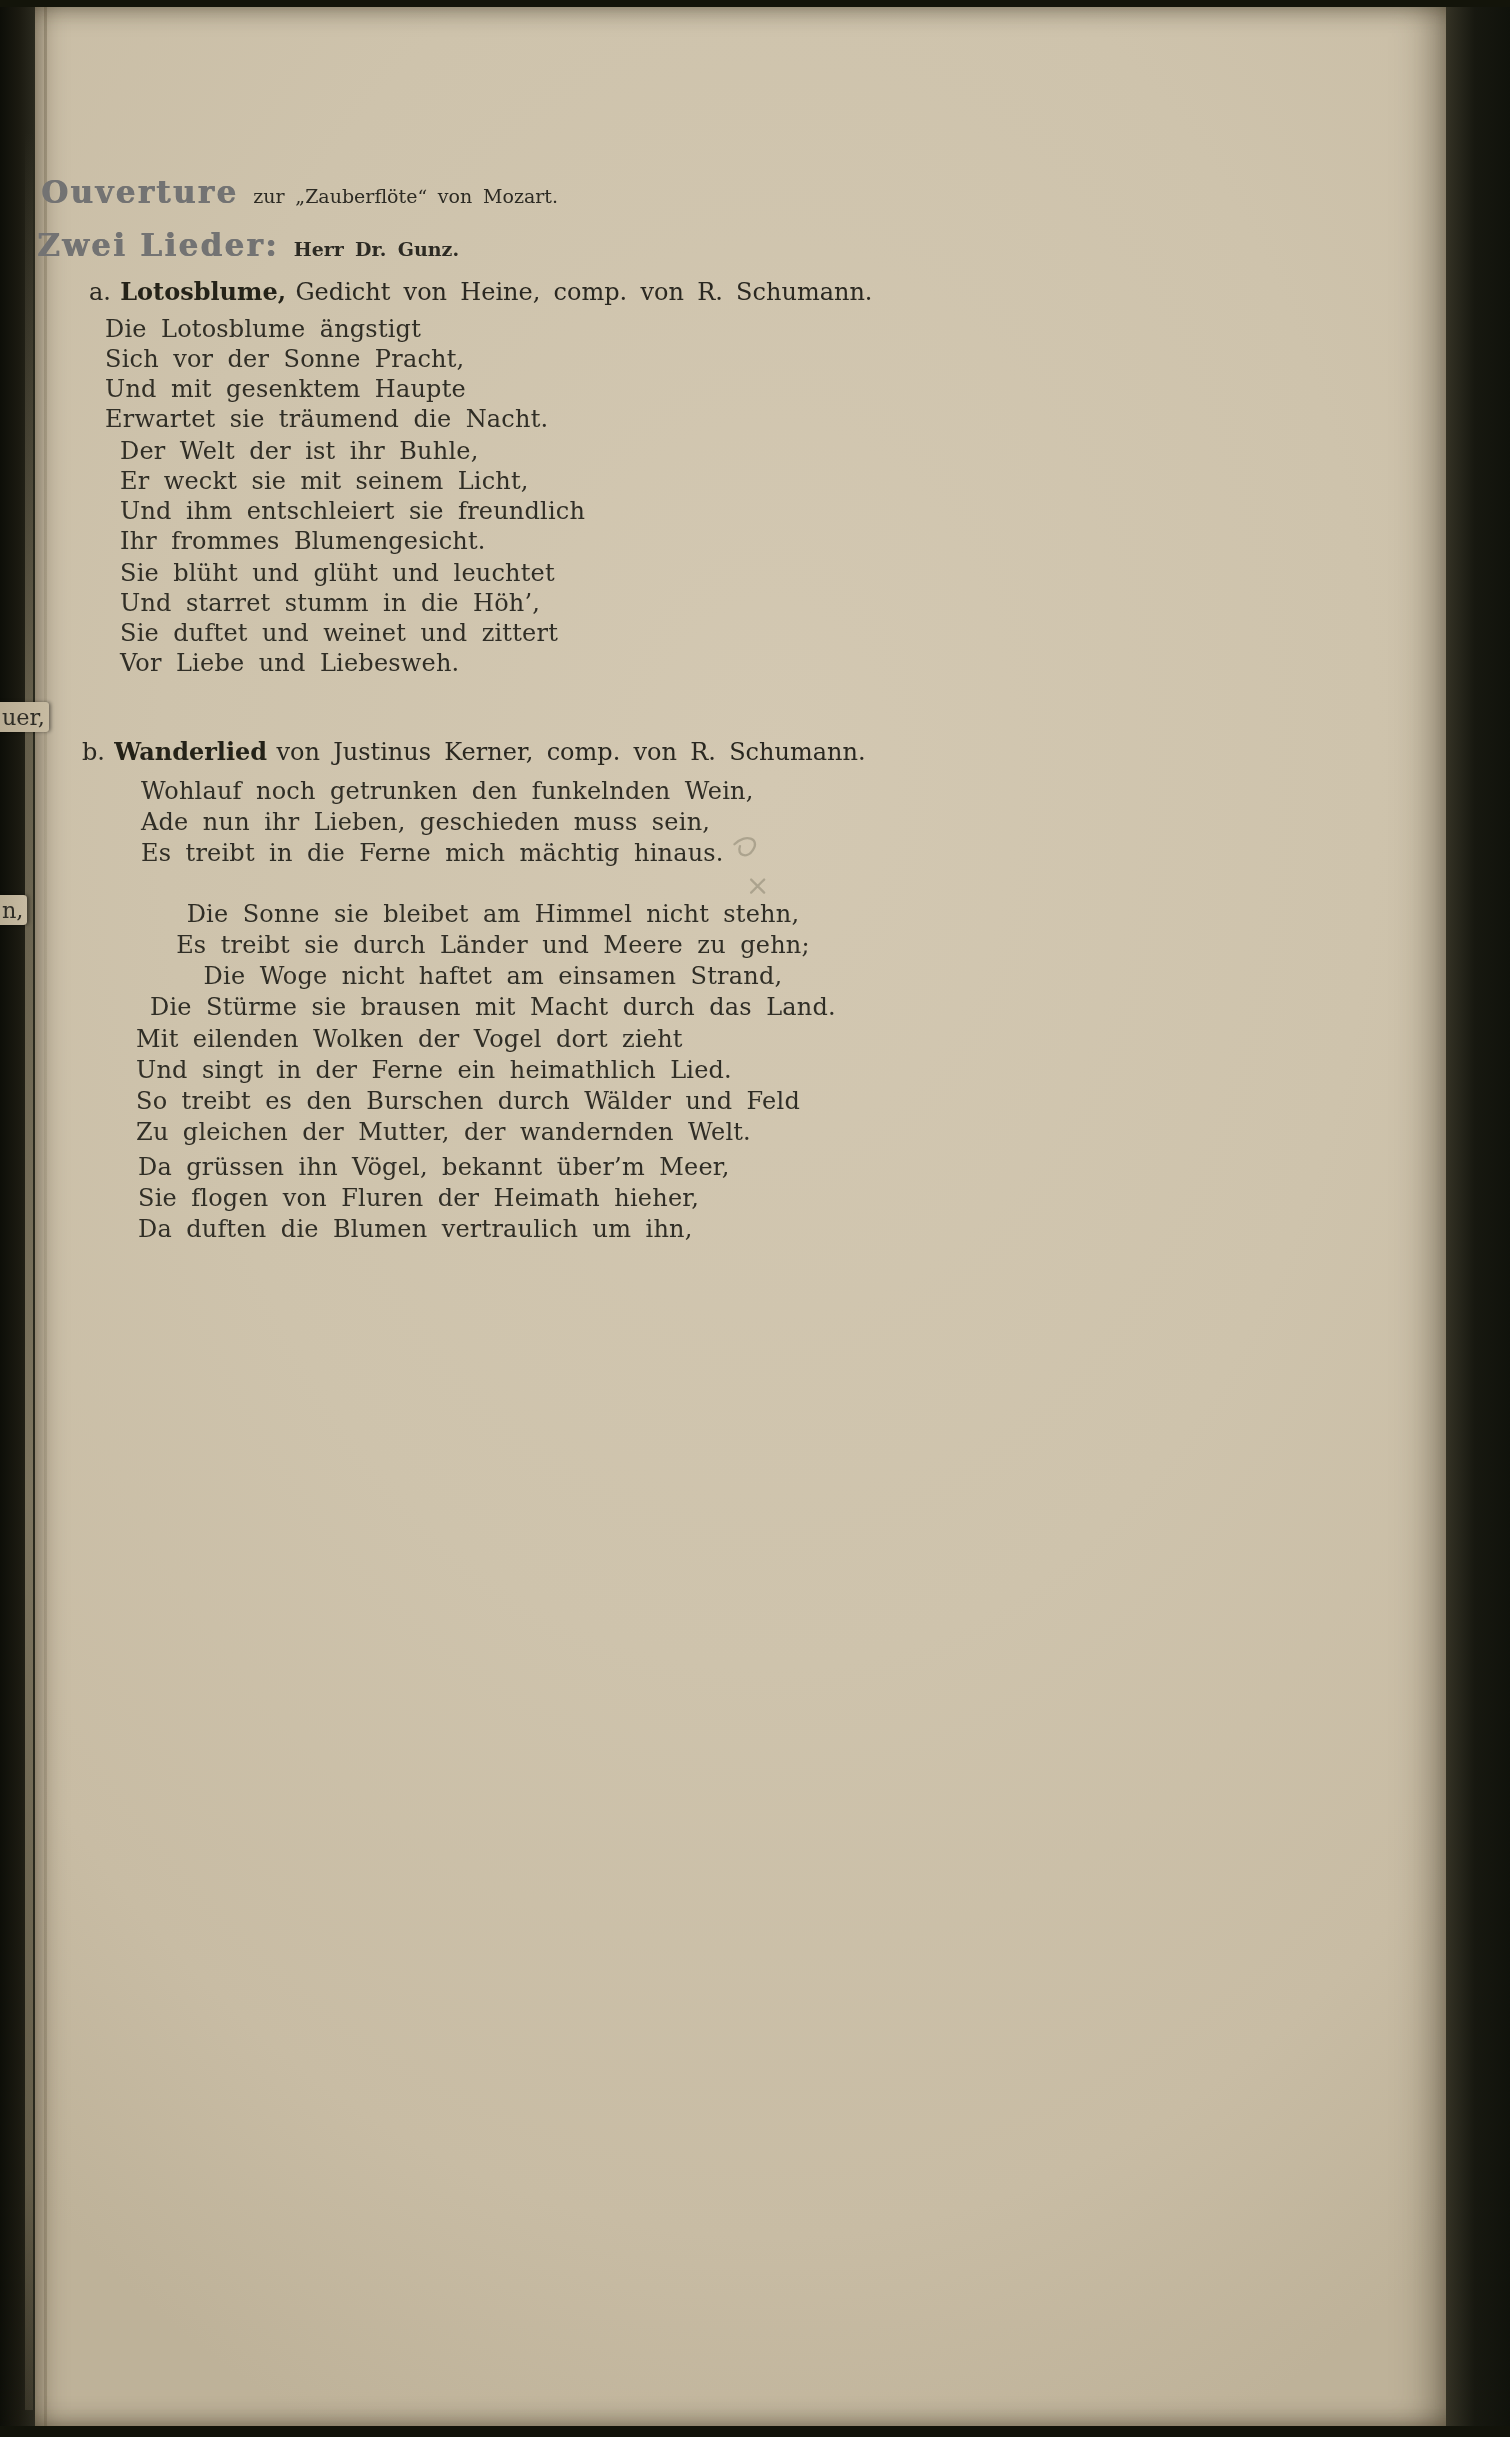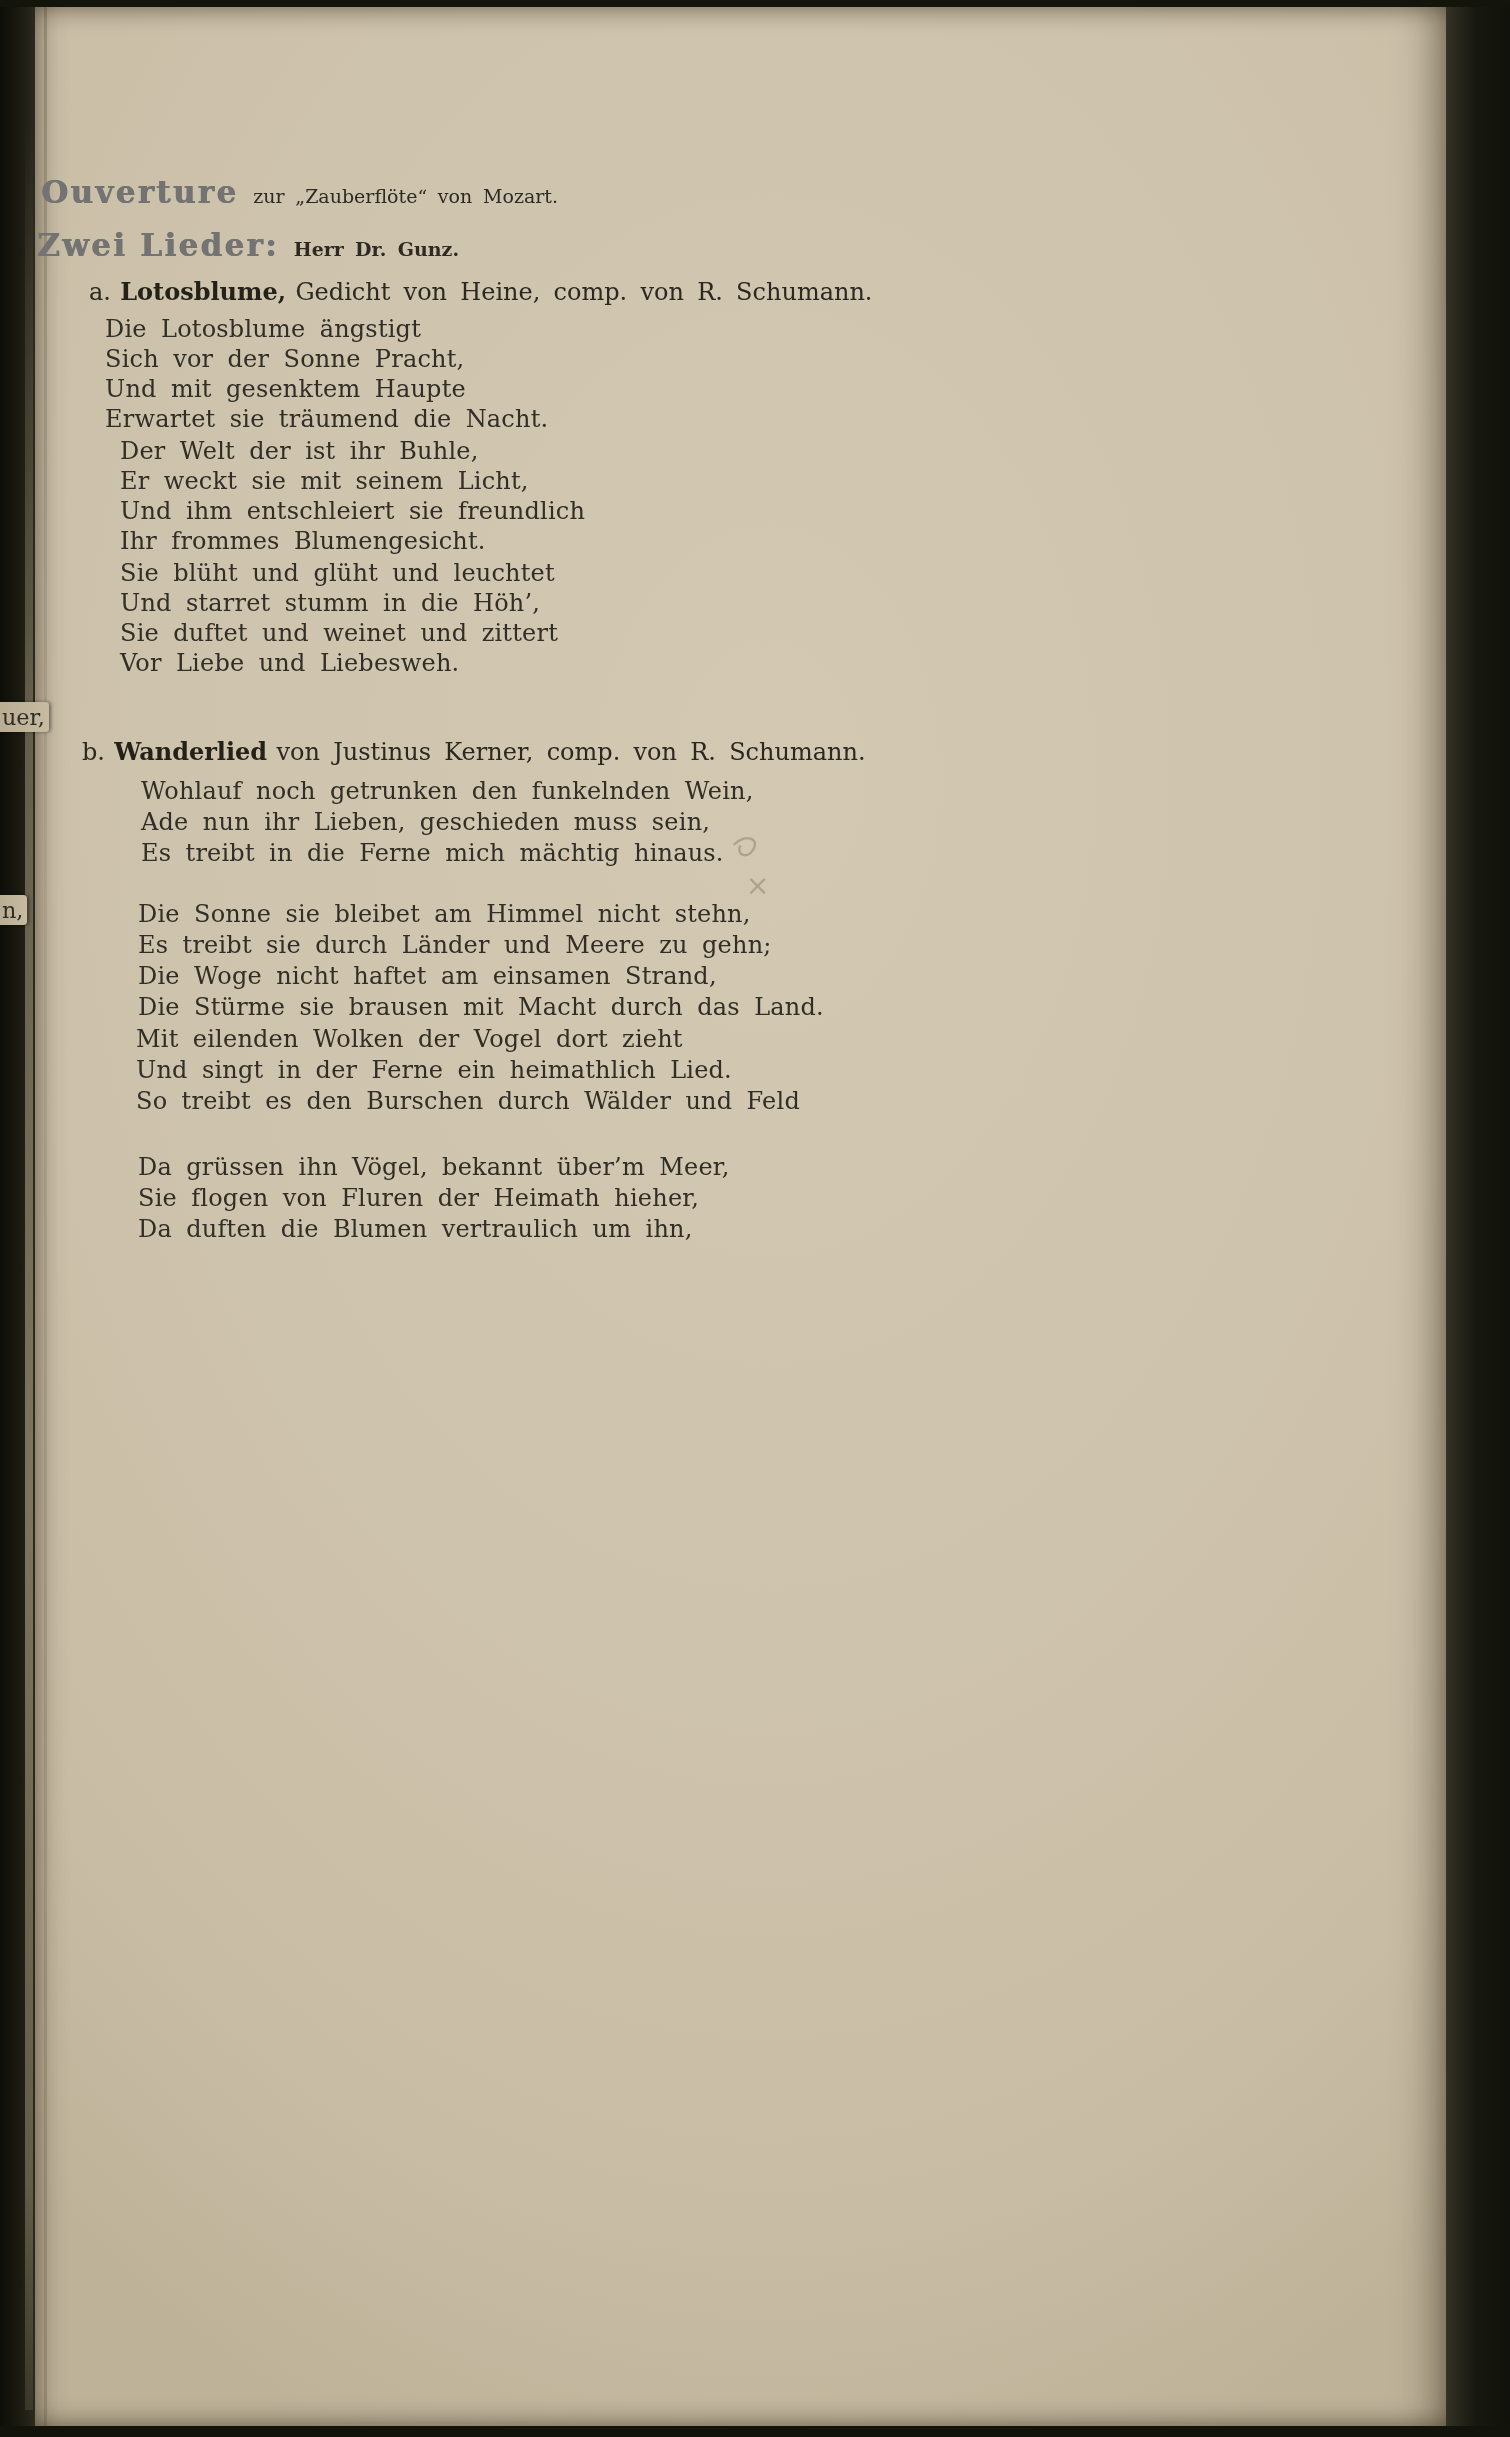--- a/index.html
+++ b/index.html
@@ -120,30 +120,31 @@
 
 <div class="block song-head" style="left:82px; top:737px;">
   <span class="song-label">b.</span><span class="song-title">Wanderlied</span><span>von Justinus Kerner, comp. von R. Schumann.</span>
 </div>
 
 <div class="stanza song-b" style="left:117px; top:776px;">
     <div class="line">Wohlauf noch getrunken den funkelnden Wein,</div>
     <div class="line">Ade nun ihr Lieben, geschieden muss sein,</div>
     <div class="line">Es treibt in die Ferne mich mächtig hinaus.</div>
   </div>
-<div class="stanza song-b" style="left:114px; top:899px;">
+<div class="stanza song-b" style="left:126px; top:899px;text-align:center;">
     <div class="line">Die Sonne sie bleibet am Himmel nicht stehn,</div>
     <div class="line">Es treibt sie durch Länder und Meere zu gehn;</div>
     <div class="line">Die Woge nicht haftet am einsamen Strand,</div>
     <div class="line">Die Stürme sie brausen mit Macht durch das Land.</div>
   </div>
 <div class="stanza song-b" style="left:112px; top:1024px;">
     <div class="line">Mit eilenden Wolken der Vogel dort zieht</div>
     <div class="line">Und singt in der Ferne ein heimathlich Lied.</div>
     <div class="line">So treibt es den Burschen durch Wälder und Feld</div>
+    <div class="line">Zu gleichen der Mutter, der wandernden Welt.</div>
   </div>
 <div class="stanza song-b" style="left:114px; top:1152px;">
     <div class="line">Da grüssen ihn Vögel, bekannt über’m Meer,</div>
     <div class="line">Sie flogen von Fluren der Heimath hieher,</div>
     <div class="line">Da duften die Blumen vertraulich um ihn,</div>
   </div>
 
 <div class="pencil">
   <svg width="52" height="73" viewBox="0 0 56 78">
     <path d="M8,14 C20,2 36,8 28,20 C22,30 10,26 14,16" fill="none" stroke="#8d8672" stroke-width="2.5" stroke-linecap="round"></path>

